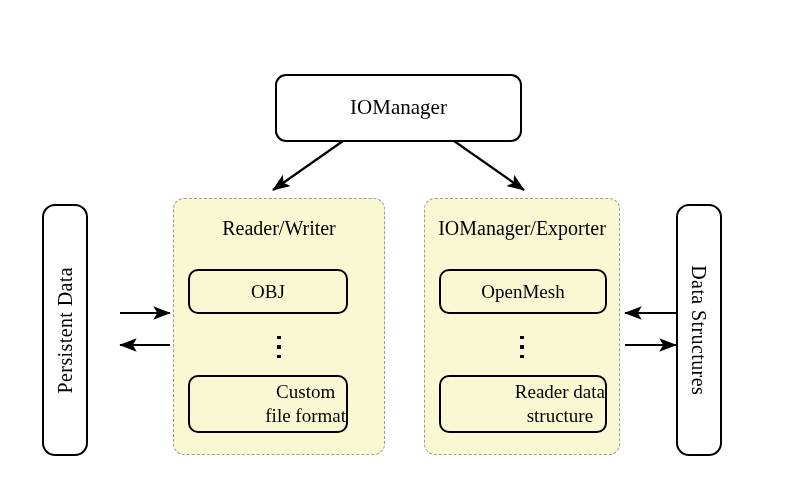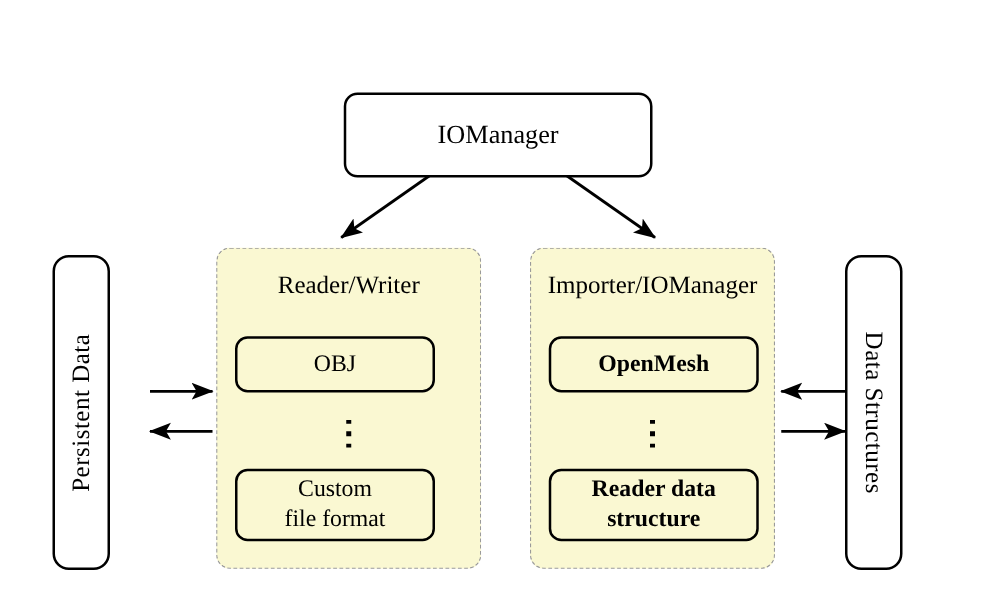--- a/index.html
+++ b/index.html
@@ -101,23 +101,23 @@
     background: #FAF8D2;
     display: flex;
     align-items: center;
     justify-content: center;
     text-align: center;
     font-size: 19px;
     line-height: 1.25;
     color: #000000;
   }
   .item-top  { top: 70px;  height: 45px; }
-  .item-bot  { top: 176px; height: 58px; }
+  .item-bot  { top: 176px; height: 58px; justify-content: flex-end; }
   #panel-reader-writer .item      { left: 14px; width: 160px; }
-  #panel-importer-exporter .item  { left: 14px; width: 168px; font-weight: bold; }
+  #panel-importer-exporter .item  { left: 14px; width: 168px; }
 
   .ellipsis {
     position: absolute;
     left: 0;
     right: 0;
     top: 128px;
     height: 40px;
     display: flex;
     flex-direction: column;
     align-items: center;
@@ -192,21 +192,21 @@
 
     <div class="item item-bot">
       <span>
         <span>Custom</span><br>
         <span>file format</span>
       </span>
     </div>
   </div>
 
   <div class="panel" id="panel-importer-exporter">
-    <div class="panel-title">Importer/IOManager</div>
+    <div class="panel-title">IOManager/Exporter</div>
 
     <div class="item item-top">
       <span>OpenMesh</span>
     </div>
 
     <div class="ellipsis">
       <span></span>
       <span></span>
       <span></span>
     </div>

